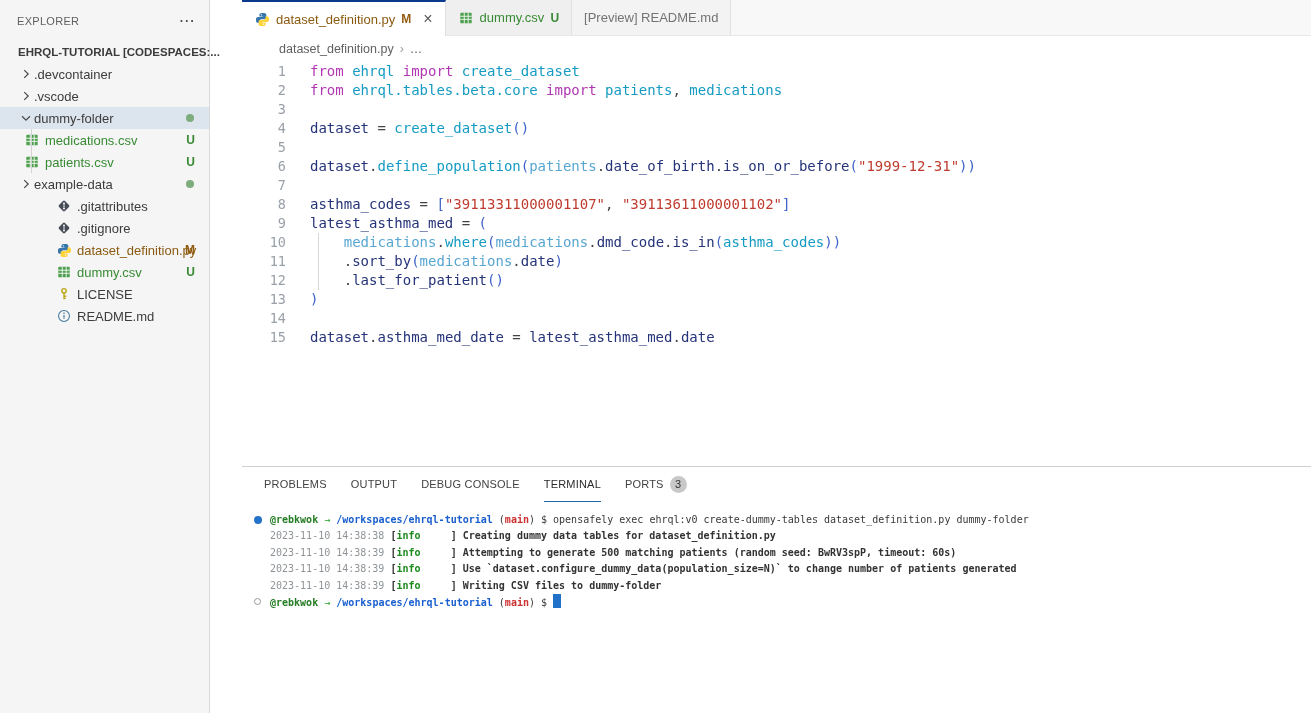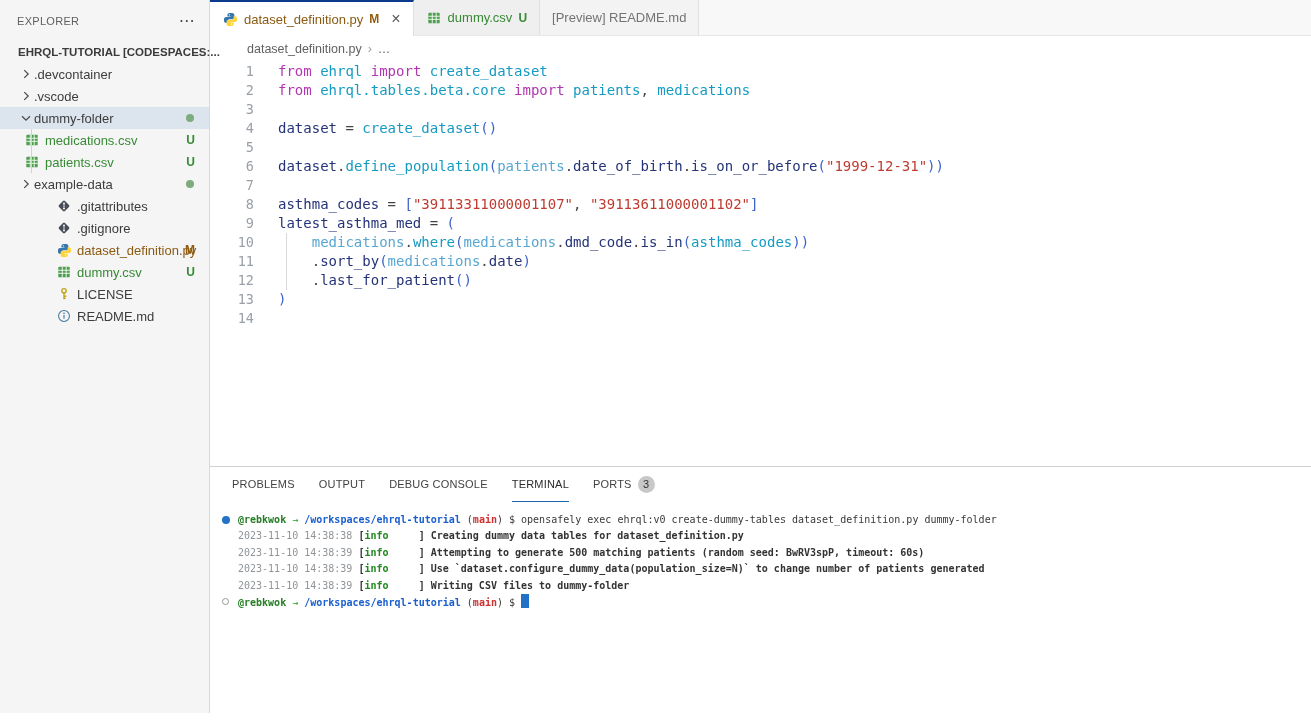--- a/index.html
+++ b/index.html
@@ -1,18 +1,18 @@
 <!DOCTYPE html>
 <html><head>
 <meta charset="utf-8">
 <style>
   * { margin:0; padding:0; box-sizing:border-box; }
   html,body { width:1311px; height:724px; overflow:hidden; background:#fff;
     font-family:"Liberation Sans", sans-serif; }
-  .app { display:flex; width:1311px; height:713px; }
+  .app { display:flex; width:1311px; height:713px;gap:32px; }
 
   
   .sidebar { width:210px; flex:0 0 210px; background:#f5f5f6; border-right:1px solid #d9d9d9;
     font-size:13px; color:#3c3c3c; }
   .sb-header { height:41px; display:flex; align-items:center; justify-content:space-between;
     padding:0 14px 0 17px; font-size:11px; letter-spacing:.3px; color:#5f5f5f; }
   .sb-more { font-size:16px; color:#4a4a4a; cursor:pointer; line-height:10px; }
   .row { height:22px; display:flex; align-items:center; position:relative; cursor:pointer;
     white-space:nowrap; }
   .row.sel { background:#dce4ed; }
@@ -271,20 +271,21 @@
         <div class="line"><span class="gut">5</span><span class="code"></span></div>
         <div class="line"><span class="gut">6</span><span class="code"><span class="var">dataset</span><span class="op">.</span><span class="fn">define_population</span><span class="pun">(</span><span class="tbl">patients</span><span class="op">.</span><span class="var">date_of_birth</span><span class="op">.</span><span class="var">is_on_or_before</span><span class="pun">(</span><span class="str">"1999-12-31"</span><span class="pun">))</span></span></div>
         <div class="line"><span class="gut">7</span><span class="code"></span></div>
         <div class="line"><span class="gut">8</span><span class="code"><span class="var">asthma_codes </span><span class="op">= </span><span class="pun">[</span><span class="str">"39113311000001107"</span><span class="op">, </span><span class="str">"39113611000001102"</span><span class="pun">]</span></span></div>
         <div class="line"><span class="gut">9</span><span class="code"><span class="var">latest_asthma_med </span><span class="op">= </span><span class="pun">(</span></span></div>
         <div class="line"><span class="gut">10</span><span class="code"><span class="iguide"></span><span class="pln">    </span><span class="tbl">medications</span><span class="op">.</span><span class="fn">where</span><span class="pun">(</span><span class="tbl">medications</span><span class="op">.</span><span class="var">dmd_code</span><span class="op">.</span><span class="var">is_in</span><span class="pun">(</span><span class="fn">asthma_codes</span><span class="pun">))</span></span></div>
         <div class="line"><span class="gut">11</span><span class="code"><span class="iguide"></span><span class="pln">    </span><span class="op">.</span><span class="var">sort_by</span><span class="pun">(</span><span class="tbl">medications</span><span class="op">.</span><span class="var">date</span><span class="pun">)</span></span></div>
         <div class="line"><span class="gut">12</span><span class="code"><span class="iguide"></span><span class="pln">    </span><span class="op">.</span><span class="var">last_for_patient</span><span class="pun">()</span></span></div>
         <div class="line"><span class="gut">13</span><span class="code"><span class="pun">)</span></span></div>
         <div class="line"><span class="gut">14</span><span class="code"></span></div>
+        <div class="line"><span class="gut">15</span><span class="code"><span class="var">dataset</span><span class="op">.</span><span class="var">asthma_med_date </span><span class="op">= </span><span class="var">latest_asthma_med</span><span class="op">.</span><span class="var">date</span></span></div>
       </div>
 
     <div class="panel">
       <div class="panel-tabs" id="panelTabs">
           <div class="ptab">
             <span>PROBLEMS</span>
           </div>
           <div class="ptab">
             <span>OUTPUT</span>
           </div>

